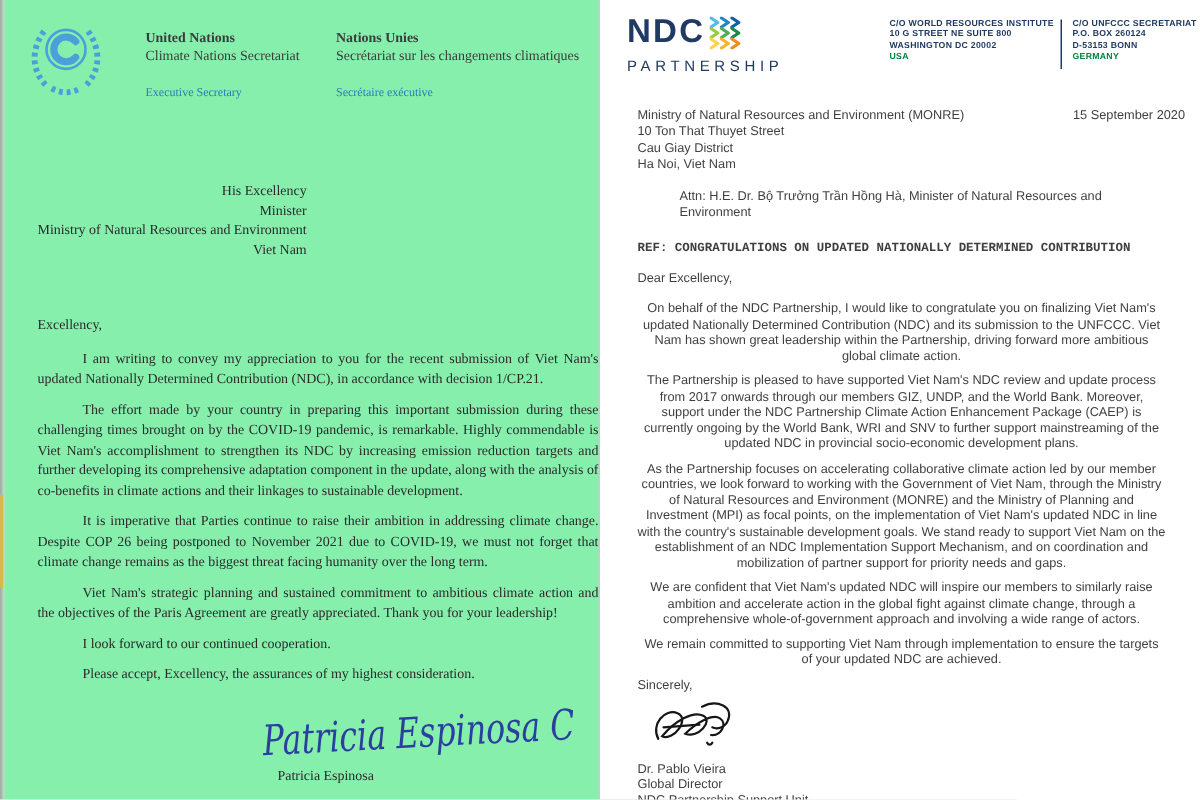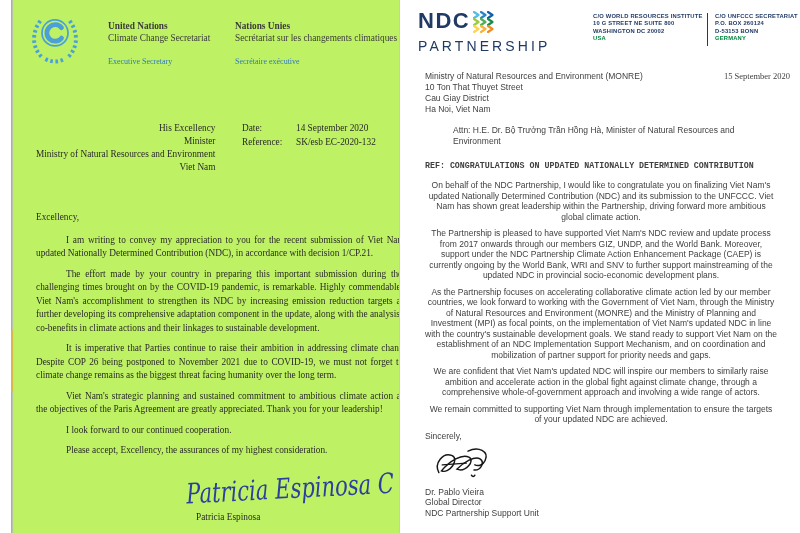--- a/index.html
+++ b/index.html
@@ -1,21 +1,21 @@
 <!DOCTYPE html>
 <html><head>
 <meta charset="utf-8">
 <style>
   * { margin:0; padding:0; box-sizing:border-box; }
   html,body { width:800px; height:533px; overflow:hidden; background:#e8e8e8; }
   .canvas { position:relative; width:800px; height:533px; background:#ffffff;
             font-family:"Liberation Serif", serif; }
 
   .page { position:absolute; top:0; height:533px; }
-  .page-left  { left:0;   width:444px; background:#bef264;margin-left:11px; }
+  .page-left  { left:0;   width:444px; background:#86efac; }
   .page-right { left:400px; width:400px; background:#ffffff;
                 font-family:"Liberation Sans", sans-serif; }
 
   .page-divider { position:absolute; left:399px; top:0; width:1px; height:533px;
                   background:#c9c9c9; }
   .scan-edge { position:absolute; left:0; top:0; width:3px; height:533px;
                background:linear-gradient(to right,#9a9a9a,#d8d8d8); opacity:.8; }
   .scan-speck { position:absolute; left:0; top:330px; width:2px; height:62px;
                 background:#d8b84a; }
 
@@ -41,30 +41,30 @@
   .l-salutation { margin-bottom:9px; }
   .l-body p { margin:0 0 7px 0; text-indent:30px; text-align:justify; }
   .l-sig-script { margin:-2px 0 0 148px; }
   .l-sig-name { width:160px; margin-left:160px; text-align:left; margin-top:-6px; }
 
   
   .ndc-logo { position:absolute; left:18px; top:10px; color:#203a64; }
   .ndc-logo-row { display:flex; align-items:flex-start; }
   .ndc-word { font-size:22px; font-weight:bold; letter-spacing:1.5px; line-height:22px; }
   .ndc-chevrons { margin:1px 0 0 3px; }
-  .ndc-sub { font-size:14px; letter-spacing:3.1px; margin-top:1px; color:#203a64; }
+  .ndc-sub { font-size:10px; letter-spacing:3.1px; margin-top:1px; color:#203a64; }
 
   .hq-block { position:absolute; top:13px; width:112px; font-size:5.8px; font-weight:bold;
               line-height:7.3px; color:#203a64; letter-spacing:.2px; }
   .hq-us { left:193px; }
   .hq-de { left:315px; }
   .hq-country { color:#00833e; }
   .hq-divider { position:absolute; left:307px; top:13px; width:1px; height:33px; background:#203a64; }
 
-  .r-date { position:absolute; right:10px; top:71px; font-size:8.5px; color:#3f3f3f;font-family:Liberation Serif, serif; }
+  .r-date { position:absolute; right:10px; top:71px; font-size:8.5px; color:#3f3f3f; }
 
   .r-flow { position:absolute; left:25px; top:71px; width:352px; font-size:8.5px;
             line-height:11px; color:#3f3f3f; }
   .r-attn { margin-top:10px;margin-left:28px; }
   .r-ref  { margin-top:13px; font-weight:bold; white-space:nowrap; font-size:8.3px;font-family:Liberation Mono, monospace; }
   .r-salutation { margin-top:9px; }
   .r-paras { margin-top:9px; }
   .r-paras p { margin:0 0 6px 0; line-height:10.5px;text-align:center; }
   .r-closing { margin-top:0; }
   .r-sig { margin:4px 0 2px 2px; }
@@ -86,46 +86,36 @@
           <path d="M37.5 18 A9.5 9.5 0 1 0 37.5 30" stroke-width="5.5" stroke-linecap="round"></path>
           <path d="M13 10 C3 24 3 41 16 53" stroke-width="4.5" stroke-dasharray="3 3"></path>
           <path d="M47 10 C57 24 57 41 44 53" stroke-width="4.5" stroke-dasharray="3 3"></path>
           <path d="M19 54 C26 58 34 58 41 54" stroke-width="4.5" stroke-dasharray="3 3"></path>
         </g>
       </svg>
     </div>
 
     <div class="org-block org-en">
       <div class="org-name">United Nations</div>
-      <div class="org-dept">Climate Change Secretariat</div>
+      <div class="org-dept">Climate Nations Secretariat</div>
     </div>
     <div class="org-block org-fr">
       <div class="org-name">Nations Unies</div>
       <div class="org-dept">Secrétariat sur les changements climatiques</div>
     </div>
     <div class="role-label role-en">Executive Secretary</div>
     <div class="role-label role-fr">Secrétaire exécutive</div>
 
     <div class="l-recipient">
       <div>His Excellency</div>
       <div>Minister</div>
       <div>Ministry of Natural Resources and Environment</div>
       <div>Viet Nam</div>
     </div>
 
-    <div class="l-dateref">
-      <div class="row">
-        <span class="lbl">Date:</span>
-        <span>14 September 2020</span>
-      </div>
-      <div class="row">
-        <span class="lbl">Reference:</span>
-        <span>SK/esb EC-2020-132</span>
-      </div>
-    </div>
 
     <div class="l-body">
       <div class="l-salutation">Excellency,</div>
       <p>I am writing to convey my appreciation to you for the recent submission of Viet Nam's updated Nationally Determined Contribution (NDC), in accordance with decision 1/CP.21.</p>
       <p>The effort made by your country in preparing this important submission during these challenging times brought on by the COVID-19 pandemic, is remarkable.  Highly commendable is Viet Nam's accomplishment to strengthen its NDC by increasing emission reduction targets and further developing its comprehensive adaptation component in the update, along with the analysis of co-benefits in climate actions and their linkages to sustainable development.</p>
       <p>It is imperative that Parties continue to raise their ambition in addressing climate change. Despite COP 26 being postponed to November 2021 due to COVID-19, we must not forget that climate change remains as the biggest threat facing humanity over the long term.</p>
       <p>Viet Nam's strategic planning and sustained commitment to ambitious climate action and the objectives of the Paris Agreement are greatly appreciated.  Thank you for your leadership!</p>
       <p>I look forward to our continued cooperation.</p>
       <p>Please accept, Excellency, the assurances of my highest consideration.</p>
 
@@ -181,20 +171,21 @@
     <div class="r-flow">
       <div class="r-recipient">
         <div>Ministry of Natural Resources and Environment (MONRE)</div>
         <div>10 Ton That Thuyet Street</div>
         <div>Cau Giay District</div>
         <div>Ha Noi, Viet Nam</div>
       </div>
 
       <div class="r-attn">Attn: H.E. Dr. Bộ Trưởng Trần Hồng Hà, Minister of Natural Resources and Environment</div>
       <div class="r-ref">REF: CONGRATULATIONS ON UPDATED NATIONALLY DETERMINED CONTRIBUTION</div>
+      <div class="r-salutation">Dear Excellency,</div>
 
       <div class="r-paras">
         <p>On behalf of the NDC Partnership, I would like to congratulate you on finalizing Viet Nam's updated Nationally Determined Contribution (NDC) and its submission to the UNFCCC. Viet Nam has shown great leadership within the Partnership, driving forward more ambitious global climate action.</p>
         <p>The Partnership is pleased to have supported Viet Nam's NDC review and update process from 2017 onwards through our members GIZ, UNDP, and the World Bank. Moreover, support under the NDC Partnership Climate Action Enhancement Package (CAEP) is currently ongoing by the World Bank, WRI and SNV to further support mainstreaming of the updated NDC in provincial socio-economic development plans.</p>
         <p>As the Partnership focuses on accelerating collaborative climate action led by our member countries, we look forward to working with the Government of Viet Nam, through the Ministry of Natural Resources and Environment (MONRE) and the Ministry of Planning and Investment (MPI) as focal points, on the implementation of Viet Nam's updated NDC in line with the country's sustainable development goals. We stand ready to support Viet Nam on the establishment of an NDC Implementation Support Mechanism, and on coordination and mobilization of partner support for priority needs and gaps.</p>
         <p>We are confident that Viet Nam's updated NDC will inspire our members to similarly raise ambition and accelerate action in the global fight against climate change, through a comprehensive whole-of-government approach and involving a wide range of actors.</p>
         <p>We remain committed to supporting Viet Nam through implementation to ensure the targets of your updated NDC are achieved.</p>
       </div>
 
       <div class="r-closing">Sincerely,</div>

